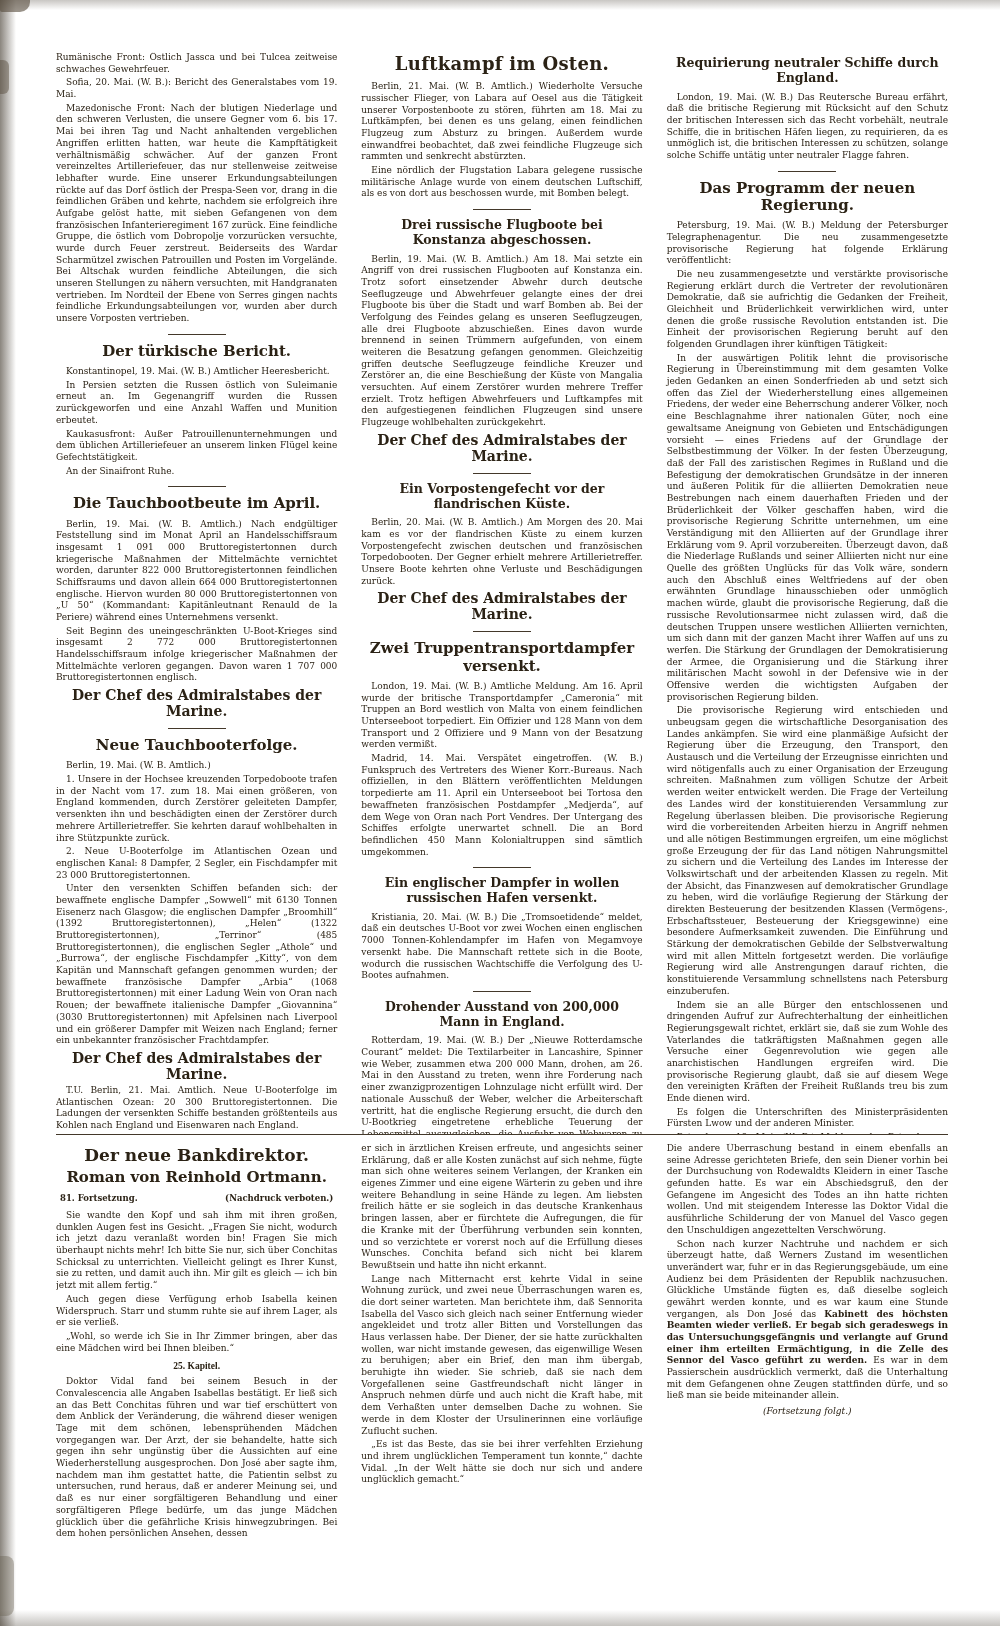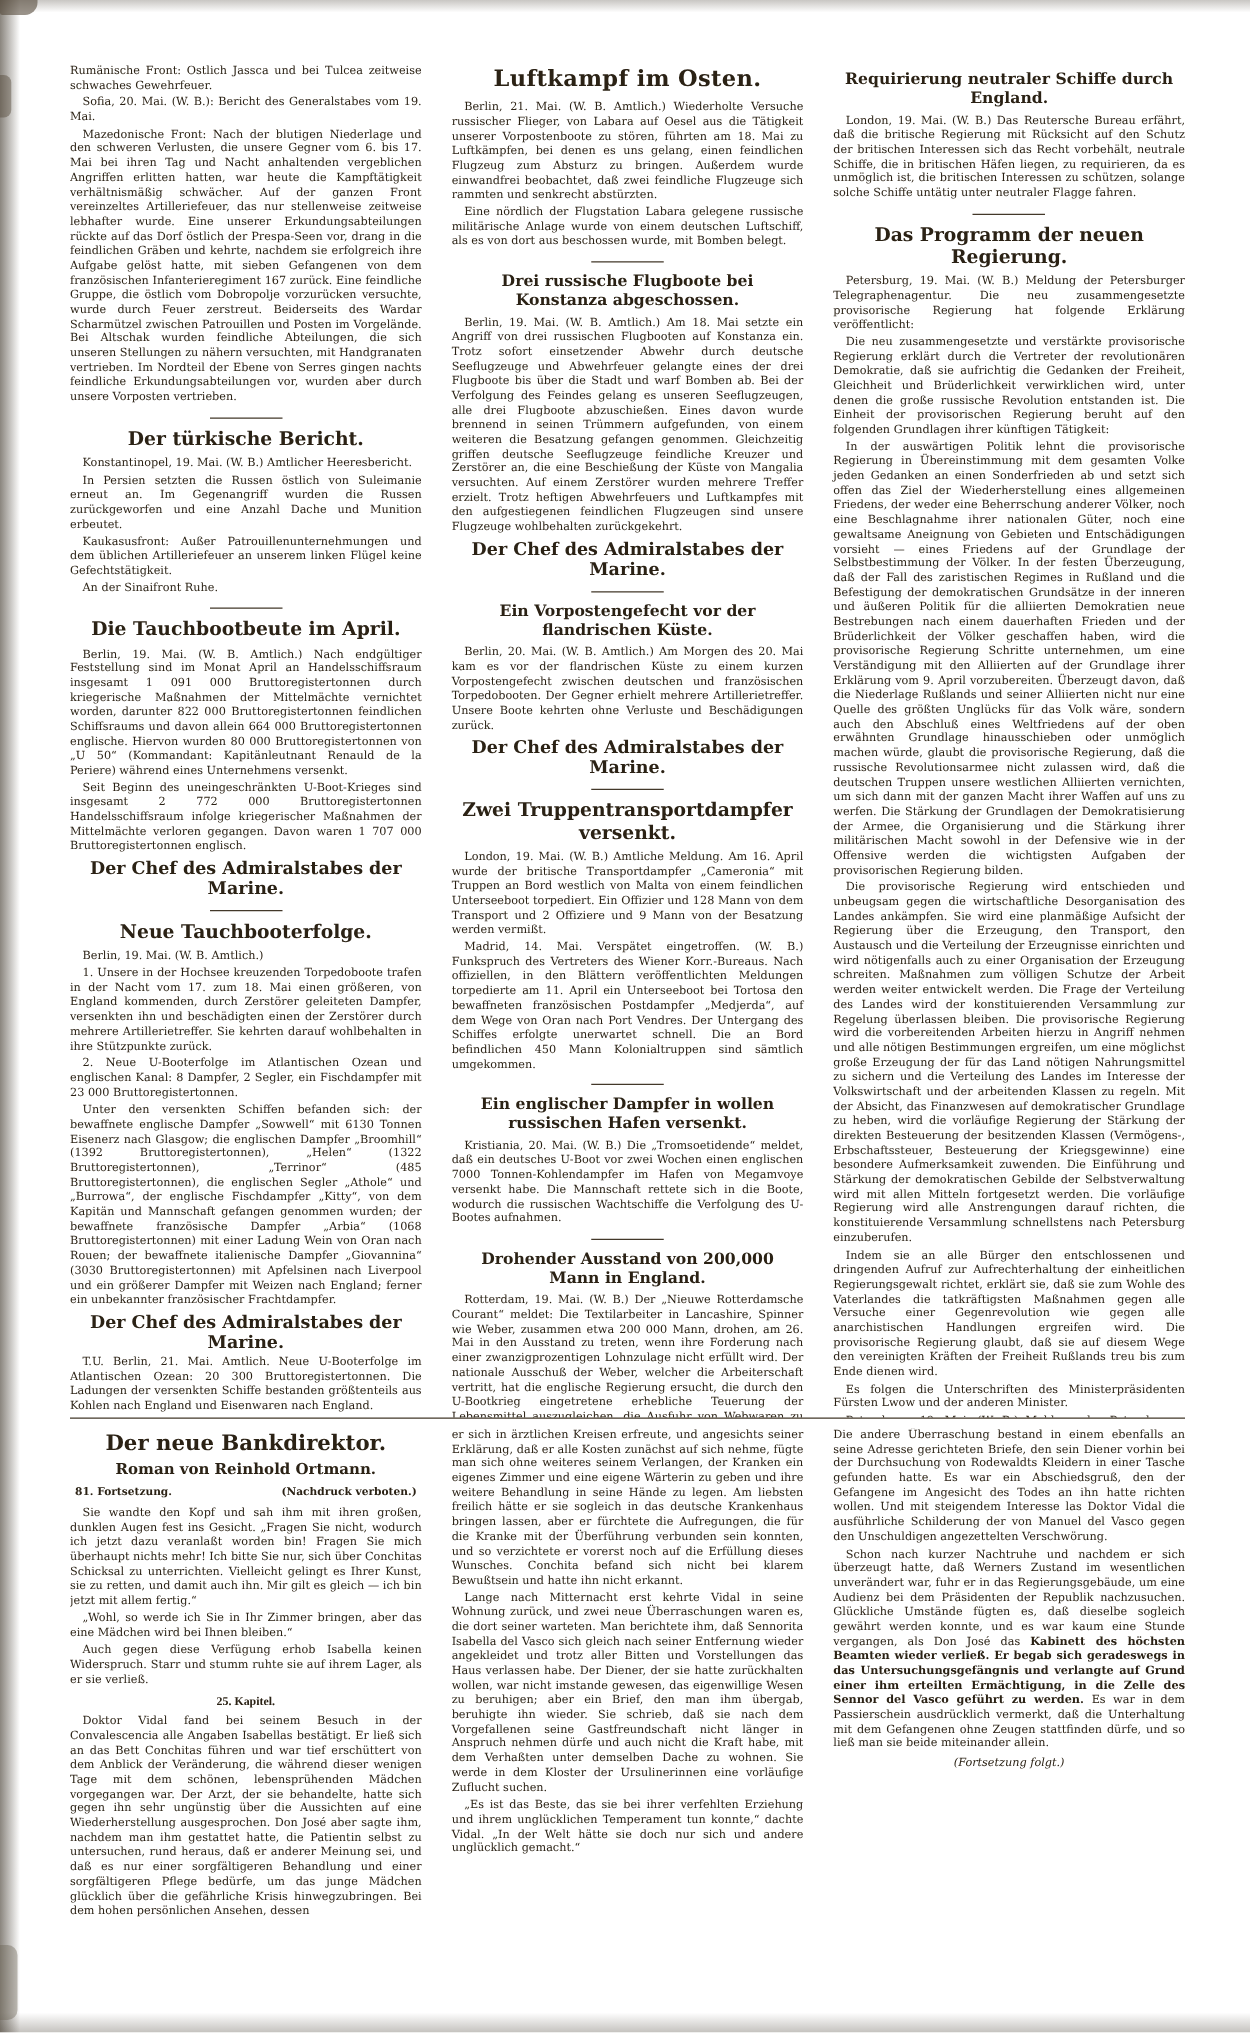--- a/index.html
+++ b/index.html
@@ -39,21 +39,21 @@
           letter-spacing: .3px; line-height: 1.12; }
   .h-lg { font-size: 15px; font-weight: bold; text-align: center; margin: 4px 0 6px;
           line-height: 1.15; }
   .h-md { font-size: 12.5px; font-weight: bold; text-align: center; margin: 4px 6px 6px;
           line-height: 1.18; }
   .sig { font-size: 14px; text-align: center; margin: 3px 0 3px; font-weight: bold; }
   .divider { width: 58px; border: 0; border-top: 1px solid #43382a; margin: 9px auto 8px; }
   .full-rule { border: 0; border-top: 1px solid #43382a; margin: 0; }
 
   .novel-head { font-size: 17px; font-weight: bold; text-align: center; margin: 2px 0 3px; }
-  .novel-byline { font-size: 12px; font-weight: bold; text-align: center; margin: 0 0 7px; }
+  .novel-byline { font-size: 15px; font-weight: bold; text-align: center; margin: 0 0 7px; }
   .novel-meta { display: flex; justify-content: space-between; font-size: 8.5px;
                 font-weight: bold; margin: 0 4px 7px; gap: 37px; }
   .kapitel { text-align: center; font-size: 9.5px; font-weight: bold; margin: 7px 0 5px; font-family: Liberation Serif, serif; }
   .folgt { text-align: center; font-size: 9px; font-style: italic; margin-top: 4px; }
 </style>
 </head>
 <body>
 
 <div class="edge-left"></div>
 <div class="edge-top"></div>
@@ -67,21 +67,21 @@
   <div class="topgrid">
 
     <div class="col">
       <p class="p noindent">Rumänische Front: Östlich Jassca und bei Tulcea zeitweise schwaches Gewehrfeuer.</p>
       <p class="p">Sofia, 20. Mai. (W. B.): Bericht des Generalstabes vom 19. Mai.</p>
       <p class="p">Mazedonische Front: Nach der blutigen Niederlage und den schweren Verlusten, die unsere Gegner vom 6. bis 17. Mai bei ihren Tag und Nacht anhaltenden vergeblichen Angriffen erlitten hatten, war heute die Kampftätigkeit verhältnismäßig schwächer. Auf der ganzen Front vereinzeltes Artilleriefeuer, das nur stellenweise zeitweise lebhafter wurde. Eine unserer Erkundungsabteilungen rückte auf das Dorf östlich der Prespa-Seen vor, drang in die feindlichen Gräben und kehrte, nachdem sie erfolgreich ihre Aufgabe gelöst hatte, mit sieben Gefangenen von dem französischen Infanterieregiment 167 zurück. Eine feindliche Gruppe, die östlich vom Dobropolje vorzurücken versuchte, wurde durch Feuer zerstreut. Beiderseits des Wardar Scharmützel zwischen Patrouillen und Posten im Vorgelände. Bei Altschak wurden feindliche Abteilungen, die sich unseren Stellungen zu nähern versuchten, mit Handgranaten vertrieben. Im Nordteil der Ebene von Serres gingen nachts feindliche Erkundungsabteilungen vor, wurden aber durch unsere Vorposten vertrieben.</p>
 
       <hr class="divider">
       <h2 class="h-lg">Der türkische Bericht.</h2>
       <p class="p">Konstantinopel, 19. Mai. (W. B.) Amtlicher Heeresbericht.</p>
-      <p class="p">In Persien setzten die Russen östlich von Suleimanie erneut an. Im Gegenangriff wurden die Russen zurückgeworfen und eine Anzahl Dache und Munition erbeutet.</p>
+      <p class="p">In Persien setzten die Russen östlich von Suleimanie erneut an. Im Gegenangriff wurden die Russen zurückgeworfen und eine Anzahl Waffen und Munition erbeutet.</p>
       <p class="p">Kaukasusfront: Außer Patrouillenunternehmungen und dem üblichen Artilleriefeuer an unserem linken Flügel keine Gefechtstätigkeit.</p>
       <p class="p">An der Sinaifront Ruhe.</p>
 
       <hr class="divider">
       <h2 class="h-lg">Die Tauchbootbeute im April.</h2>
       <p class="p">Berlin, 19. Mai. (W. B. Amtlich.) Nach endgültiger Feststellung sind im Monat April an Handelsschiffsraum insgesamt 1 091 000 Bruttoregistertonnen durch kriegerische Maßnahmen der Mittelmächte vernichtet worden, darunter 822 000 Bruttoregistertonnen feindlichen Schiffsraums und davon allein 664 000 Bruttoregistertonnen englische. Hiervon wurden 80 000 Bruttoregistertonnen von „U 50“ (Kommandant: Kapitänleutnant Renauld de la Periere) während eines Unternehmens versenkt.</p>
       <p class="p">Seit Beginn des uneingeschränkten U-Boot-Krieges sind insgesamt 2 772 000 Bruttoregistertonnen Handelsschiffsraum infolge kriegerischer Maßnahmen der Mittelmächte verloren gegangen. Davon waren 1 707 000 Bruttoregistertonnen englisch.</p>
       <p class="sig">Der Chef des Admiralstabes der Marine.</p>
 
       <hr class="divider">
@@ -144,22 +144,22 @@
   <div class="botgrid">
 
     <div class="col">
       <h2 class="novel-head">Der neue Bankdirektor.</h2>
       <p class="novel-byline">Roman von Reinhold Ortmann.</p>
       <div class="novel-meta">
         <span>81. Fortsetzung.</span>
         <span>(Nachdruck verboten.)</span>
       </div>
       <p class="p">Sie wandte den Kopf und sah ihm mit ihren großen, dunklen Augen fest ins Gesicht. „Fragen Sie nicht, wodurch ich jetzt dazu veranlaßt worden bin! Fragen Sie mich überhaupt nichts mehr! Ich bitte Sie nur, sich über Conchitas Schicksal zu unterrichten. Vielleicht gelingt es Ihrer Kunst, sie zu retten, und damit auch ihn. Mir gilt es gleich — ich bin jetzt mit allem fertig.“</p>
+      <p class="p">Auch gegen diese Verfügung erhob Isabella keinen Widerspruch. Starr und stumm ruhte sie auf ihrem Lager, als er sie verließ.</p>
       <p class="p">„Wohl, so werde ich Sie in Ihr Zimmer bringen, aber das eine Mädchen wird bei Ihnen bleiben.“</p>
-      <p class="p">Auch gegen diese Verfügung erhob Isabella keinen Widerspruch. Starr und stumm ruhte sie auf ihrem Lager, als er sie verließ.</p>
       <p class="kapitel">25. Kapitel.</p>
       <p class="p">Doktor Vidal fand bei seinem Besuch in der Convalescencia alle Angaben Isabellas bestätigt. Er ließ sich an das Bett Conchitas führen und war tief erschüttert von dem Anblick der Veränderung, die während dieser wenigen Tage mit dem schönen, lebensprühenden Mädchen vorgegangen war. Der Arzt, der sie behandelte, hatte sich gegen ihn sehr ungünstig über die Aussichten auf eine Wiederherstellung ausgesprochen. Don José aber sagte ihm, nachdem man ihm gestattet hatte, die Patientin selbst zu untersuchen, rund heraus, daß er anderer Meinung sei, und daß es nur einer sorgfältigeren Behandlung und einer sorgfältigeren Pflege bedürfe, um das junge Mädchen glücklich über die gefährliche Krisis hinwegzubringen. Bei dem hohen persönlichen Ansehen, dessen</p>
     </div>
 
     <div class="col">
       <p class="p noindent">er sich in ärztlichen Kreisen erfreute, und angesichts seiner Erklärung, daß er alle Kosten zunächst auf sich nehme, fügte man sich ohne weiteres seinem Verlangen, der Kranken ein eigenes Zimmer und eine eigene Wärterin zu geben und ihre weitere Behandlung in seine Hände zu legen. Am liebsten freilich hätte er sie sogleich in das deutsche Krankenhaus bringen lassen, aber er fürchtete die Aufregungen, die für die Kranke mit der Überführung verbunden sein konnten, und so verzichtete er vorerst noch auf die Erfüllung dieses Wunsches. Conchita befand sich nicht bei klarem Bewußtsein und hatte ihn nicht erkannt.</p>
       <p class="p">Lange nach Mitternacht erst kehrte Vidal in seine Wohnung zurück, und zwei neue Überraschungen waren es, die dort seiner warteten. Man berichtete ihm, daß Sennorita Isabella del Vasco sich gleich nach seiner Entfernung wieder angekleidet und trotz aller Bitten und Vorstellungen das Haus verlassen habe. Der Diener, der sie hatte zurückhalten wollen, war nicht imstande gewesen, das eigenwillige Wesen zu beruhigen; aber ein Brief, den man ihm übergab, beruhigte ihn wieder. Sie schrieb, daß sie nach dem Vorgefallenen seine Gastfreundschaft nicht länger in Anspruch nehmen dürfe und auch nicht die Kraft habe, mit dem Verhaßten unter demselben Dache zu wohnen. Sie werde in dem Kloster der Ursulinerinnen eine vorläufige Zuflucht suchen.</p>
       <p class="p">„Es ist das Beste, das sie bei ihrer verfehlten Erziehung und ihrem unglücklichen Temperament tun konnte,“ dachte Vidal. „In der Welt hätte sie doch nur sich und andere unglücklich gemacht.“</p>
     </div>
 

